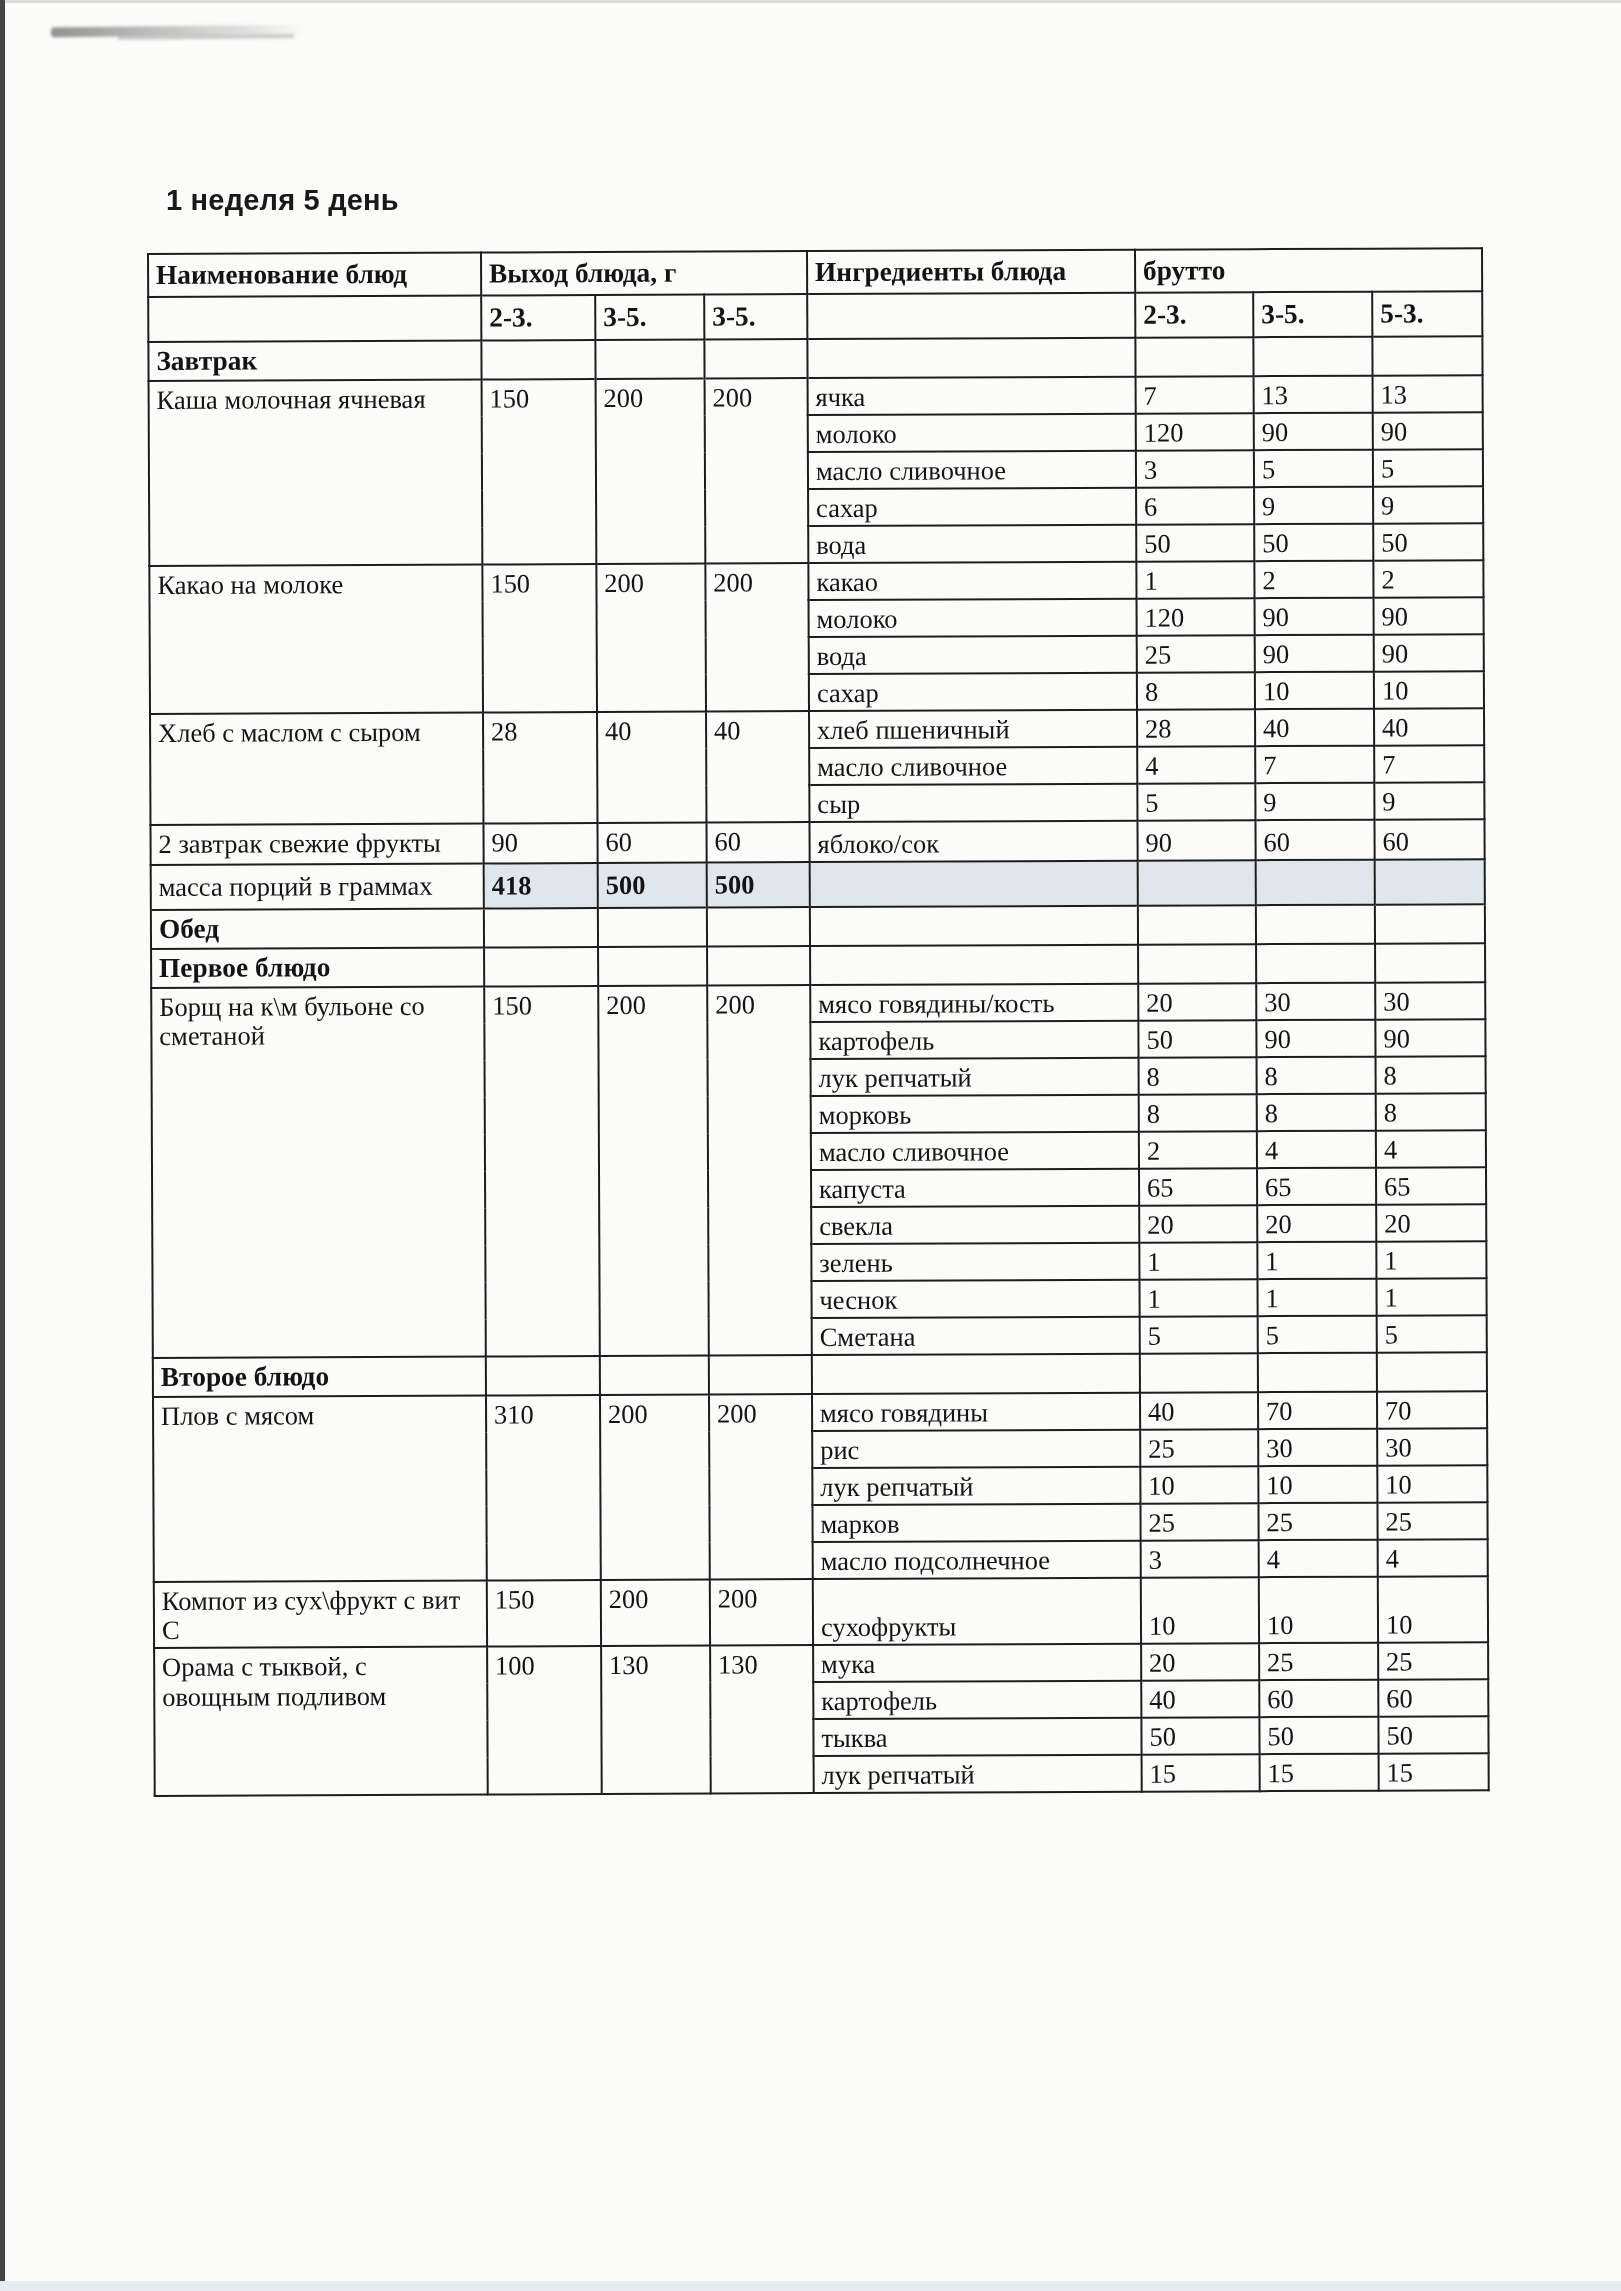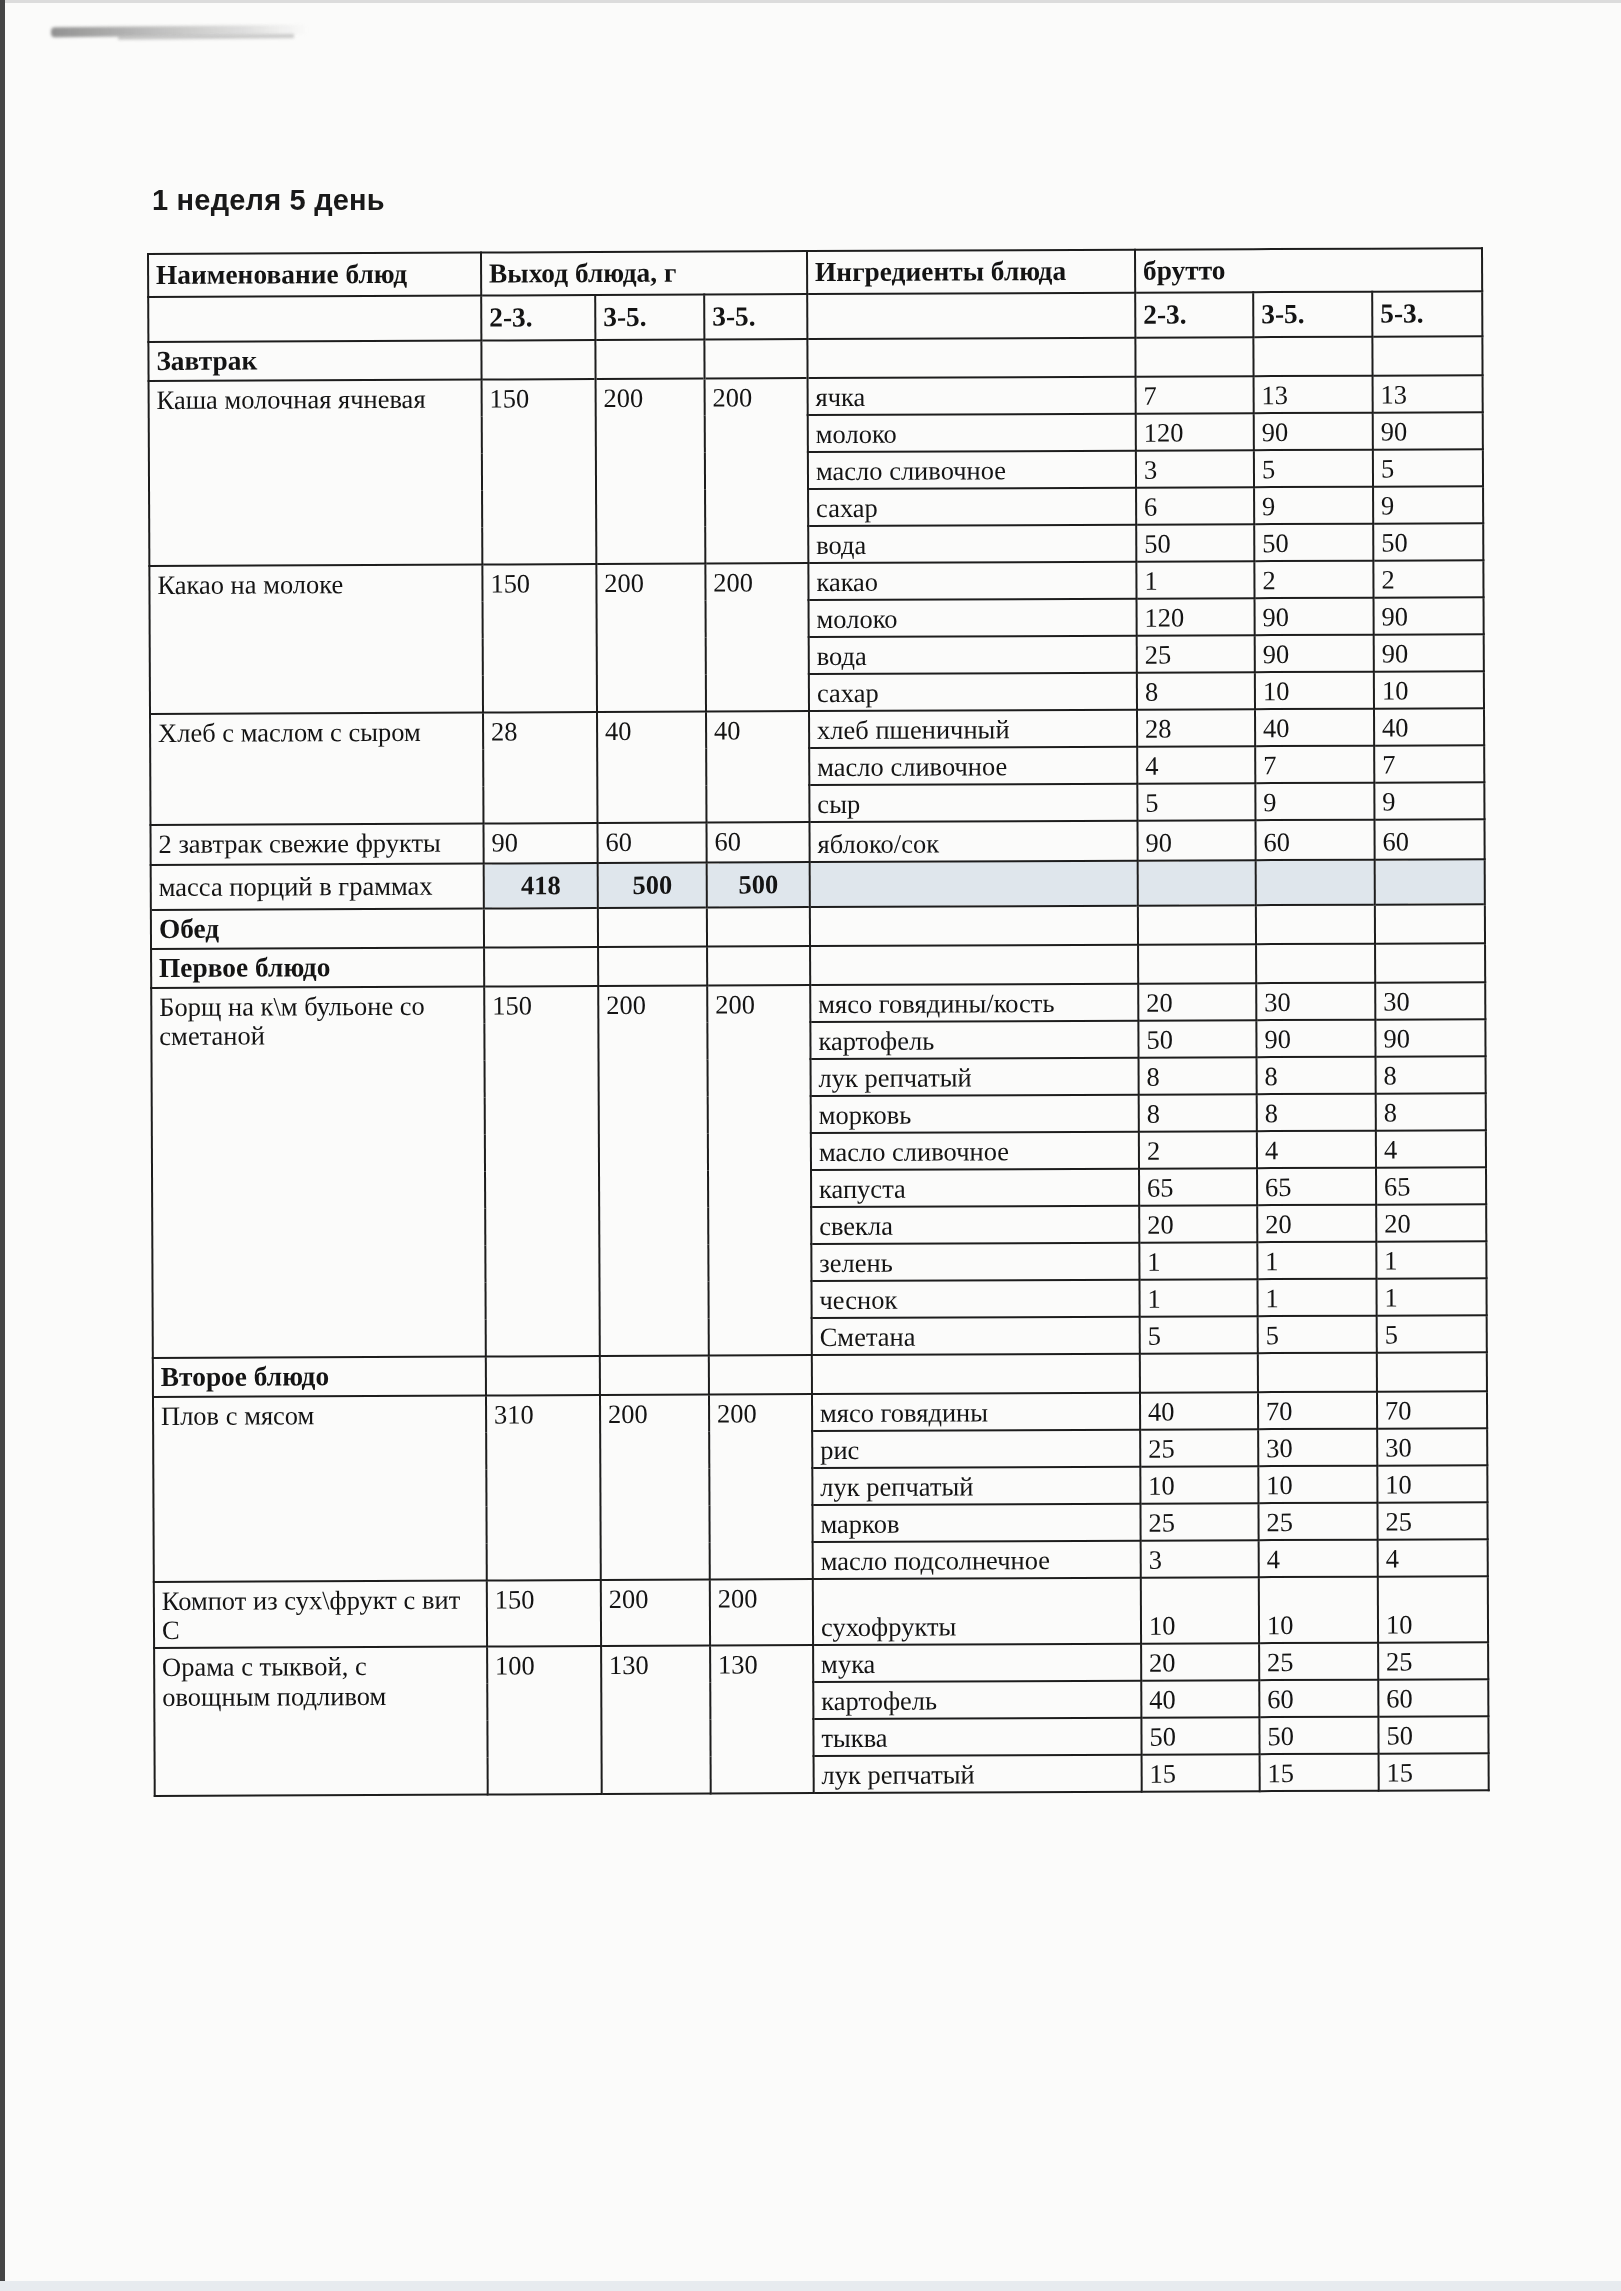--- a/index.html
+++ b/index.html
@@ -21,21 +21,21 @@
     filter:blur(1.6px);
     transform:rotate(-.6deg);
     border-radius:3.9px;
   }
   .smudge2{
     position:absolute;left:118px;top:35px;width:176px;height:3.9px;
     background:rgba(130,130,130,.4);filter:blur(1.4px);transform:rotate(-.6deg);
   }
   
   .title{
-    position:absolute;left:152px;top:184px;
+    position:absolute;left:166px;top:184px;
     font-family:"Liberation Sans","DejaVu Sans",sans-serif;
     font-weight:bold;font-size:29px;color:#191919;letter-spacing:0.2px;
   }
   
   .tbl-wrap{position:absolute;left:147px;top:253px;transform:rotate(-.25deg);transform-origin:0 0;}
   table{border-collapse:collapse;table-layout:fixed;width:1333px;background:transparent;border:2.9px solid #1a1a1a;}
   th,td{
     border:2px solid #1d1d1d;
     color:#141414;
     font-size:26.5px;line-height:1.12;
@@ -45,21 +45,21 @@
     vertical-align:bottom;
   }
   thead th{font-weight:bold;font-size:27.4px;vertical-align:middle;}
   .hr1 th{height:39px;}
   .hr2 th{height:41px;}
   td.dish-name,td.out{vertical-align:top;padding-top:3.9px;}
   td{height:33px;}
   tr.section-row td{height:35px;vertical-align:middle;}
   td.section-label{font-weight:bold;font-size:27.4px;}
   tr.total-row td{height:41px;vertical-align:middle;}
-  .b{font-weight:bold;text-align:center;}
+  .b{font-weight:bold;}
   .tint{background:#dfe6ec;}
   .dash-b{border-bottom-style:dashed;}
 </style>
 </head>
 <body>
 
 <div class="page">
   <div class="edge-top"></div>
   <div class="edge-left"></div>
   <div class="smudge"></div>

